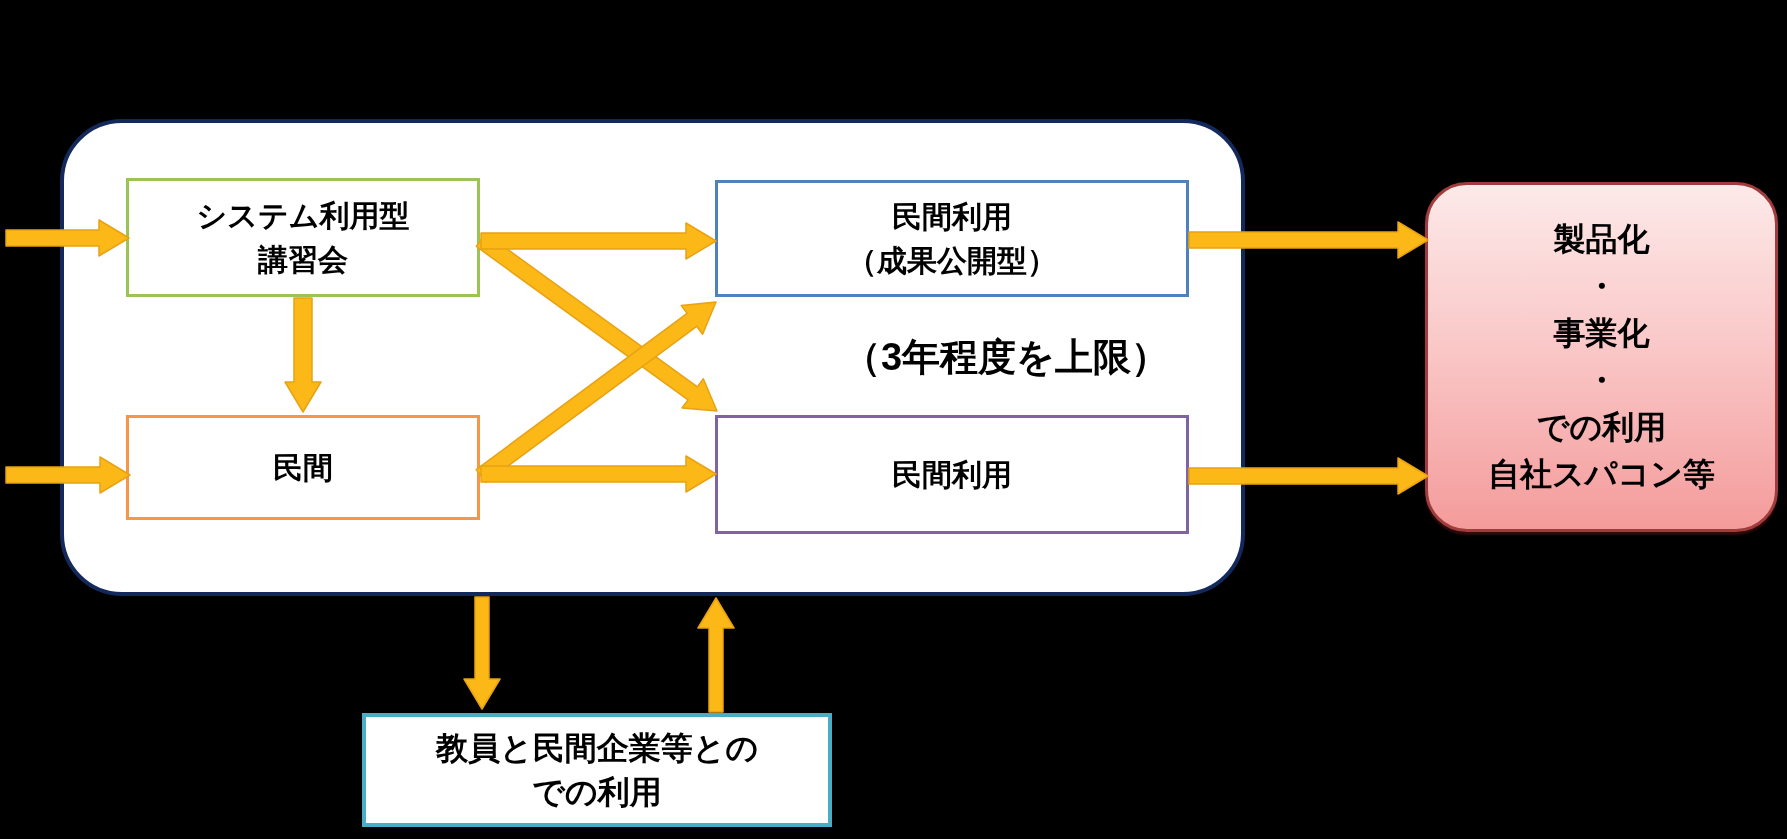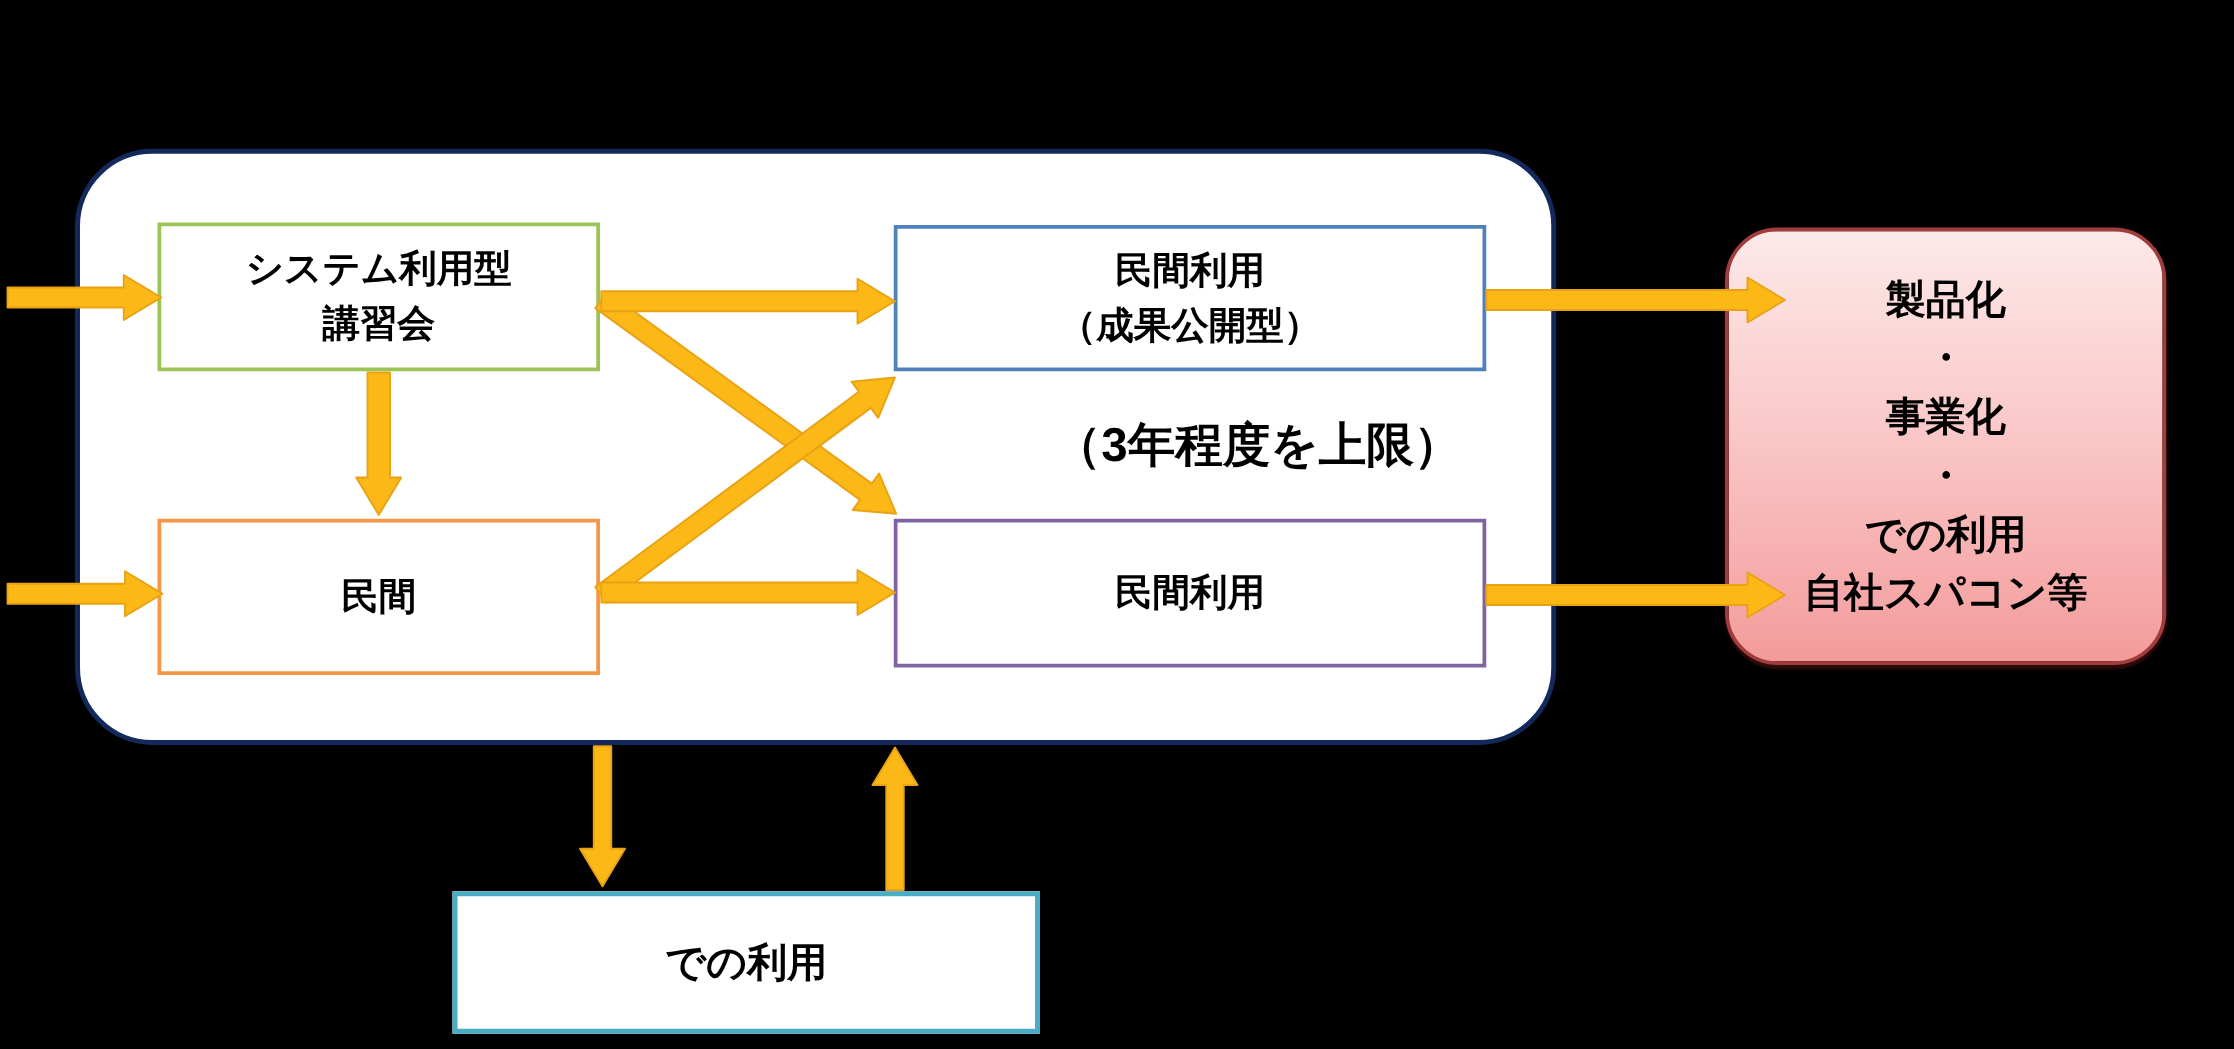--- a/index.html
+++ b/index.html
@@ -12,32 +12,32 @@
          background:#fff;border:4px solid #14295B;border-radius:62px;box-sizing:border-box;}
 
   
   .box{position:absolute;background:#fff;box-sizing:border-box;color:#000;
        display:flex;flex-direction:column;align-items:center;justify-content:center;
        text-align:center;}
   .ln{display:block;}
 
   .box-lecture{left:126px;top:178px;width:354px;height:119px;
                border:3px solid #9BC356;font-size:30px;line-height:44px;}
-  .box-trial{left:126px;top:415px;width:354px;height:125px;
+  .box-trial{left:126px;top:415px;width:354px;height:105px;
              border:3px solid #F79646;font-size:30px;line-height:44px;gap:22px;}
   .box-public{left:715px;top:180px;width:474px;height:117px;
               border:3px solid #4F81BD;font-size:30px;line-height:44px;}
   .box-private{left:715px;top:415px;width:474px;height:119px;
                border:3px solid #8064A2;font-size:30px;line-height:44px;}
   .red{color:#FF0000;}
 
   .note{position:absolute;left:806px;top:337px;width:400px;height:40px;
         font-size:38px;line-height:40px;text-align:center;color:#000;}
 
-  .box-outcome{left:1380px;top:182px;width:353px;height:350px;
+  .box-outcome{left:1425px;top:182px;width:353px;height:350px;
                border:3px solid #A03C3C;border-radius:42px;
                background:linear-gradient(180deg,#FDE9E9 0%,#FAC9C9 45%,#F49B9B 100%);
                font-size:32px;line-height:47px;box-shadow:0 3px 2px rgba(90,20,20,.55);}
 
   .box-joint{left:362px;top:713px;width:470px;height:114px;
              border:4px solid #4BACC6;font-size:32px;line-height:44px;}
 
   svg.arrow-layer{position:absolute;left:0;top:0;width:1787px;height:839px;z-index:10;}
 </style>
 </head>
@@ -70,20 +70,21 @@
   <div class="box box-outcome">
     <span class="ln">製品化</span>
     <span class="ln">・</span>
     <span class="ln">事業化</span>
     <span class="ln">・</span>
     <span class="ln">での利用</span>
     <span class="ln">自社スパコン等</span>
   </div>
 
   <div class="box box-joint">
+    <span class="ln">教員と民間企業等との</span>
     <span class="ln">での利用</span>
   </div>
 
   <svg class="arrow-layer" id="arrow-layer" viewBox="0 0 1787 839" xmlns="http://www.w3.org/2000/svg">
       <polygon points="476.3,246.5 688.0,399.9 682.1,408.0 717.0,411.0 703.3,378.8 697.4,386.9 485.7,233.5" fill="#FBB817" stroke="#E8A213" stroke-width="1.5" stroke-linejoin="round"></polygon>
       <polygon points="485.8,482.4 696.7,326.3 702.6,334.3 716.0,302.0 681.2,305.4 687.1,313.4 476.2,469.6" fill="#FBB817" stroke="#E8A213" stroke-width="1.5" stroke-linejoin="round"></polygon>
       <polygon points="6.0,246.0 99.0,246.0 99.0,256.0 129.0,238.0 99.0,220.0 99.0,230.0 6.0,230.0" fill="#FBB817" stroke="#E8A213" stroke-width="1.5" stroke-linejoin="round"></polygon>
       <polygon points="6.0,483.0 100.0,483.0 100.0,493.0 130.0,475.0 100.0,457.0 100.0,467.0 6.0,467.0" fill="#FBB817" stroke="#E8A213" stroke-width="1.5" stroke-linejoin="round"></polygon>
       <polygon points="294.0,298.0 294.0,382.0 285.0,382.0 303.0,412.0 321.0,382.0 312.0,382.0 312.0,298.0" fill="#FBB817" stroke="#E8A213" stroke-width="1.5" stroke-linejoin="round"></polygon>
       <polygon points="481.0,249.0 686.0,249.0 686.0,259.0 716.0,241.0 686.0,223.0 686.0,233.0 481.0,233.0" fill="#FBB817" stroke="#E8A213" stroke-width="1.5" stroke-linejoin="round"></polygon>

